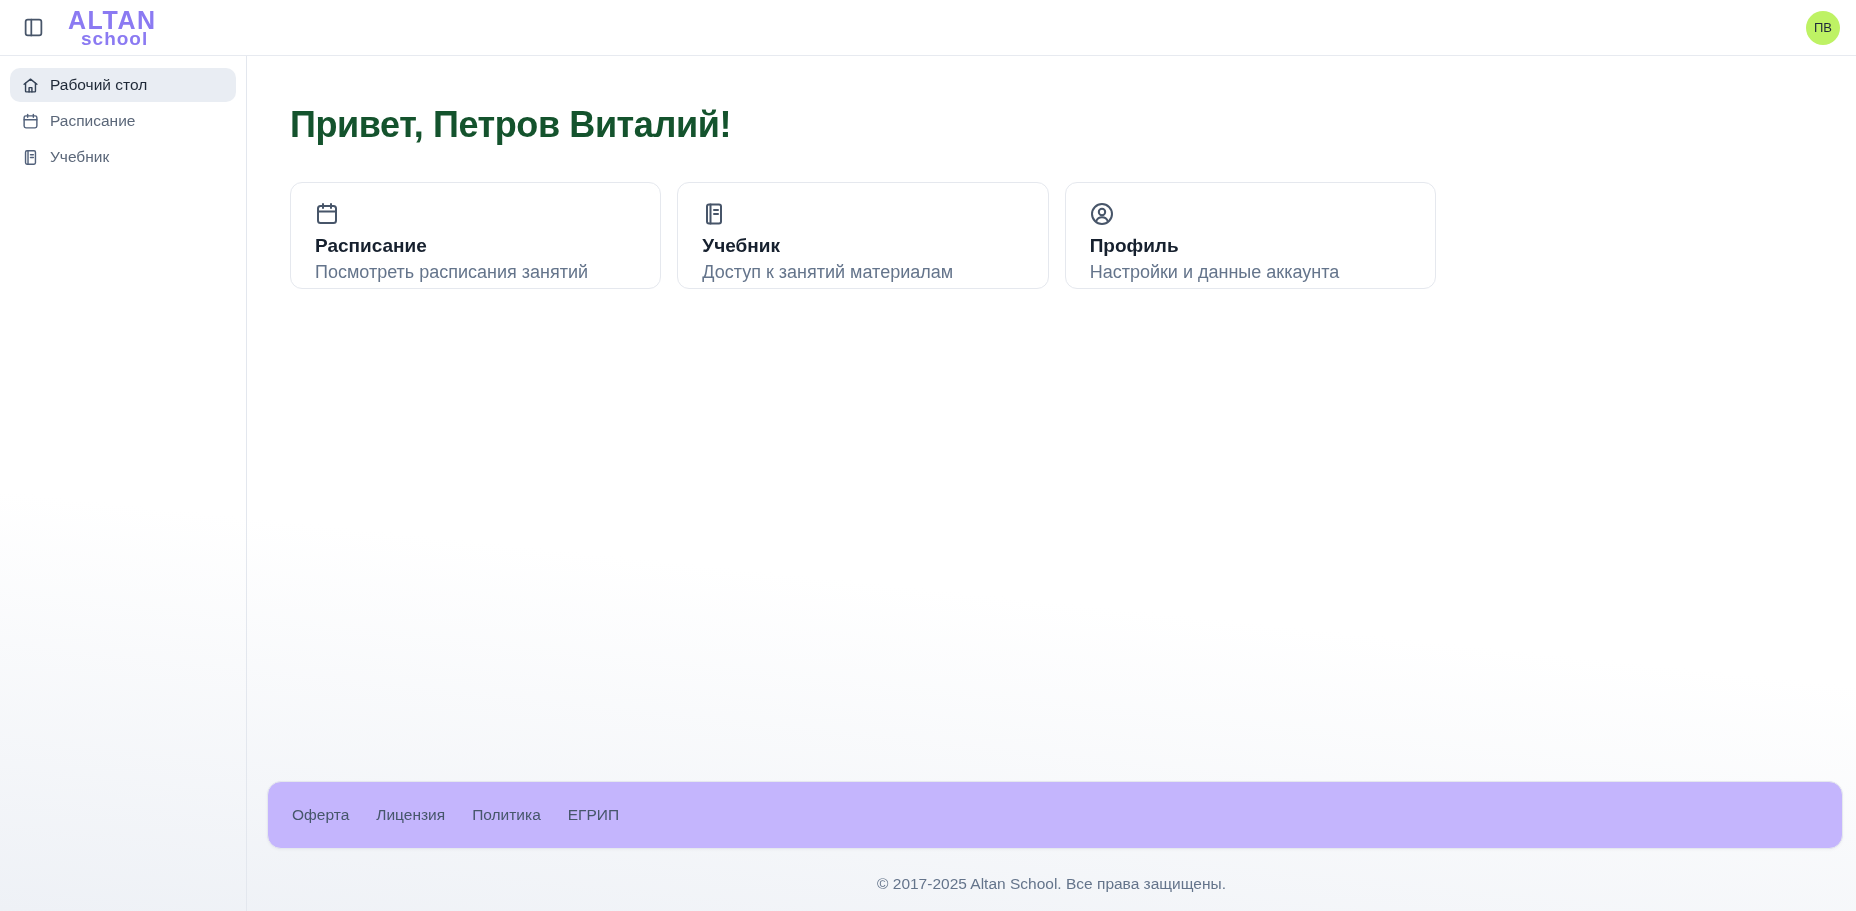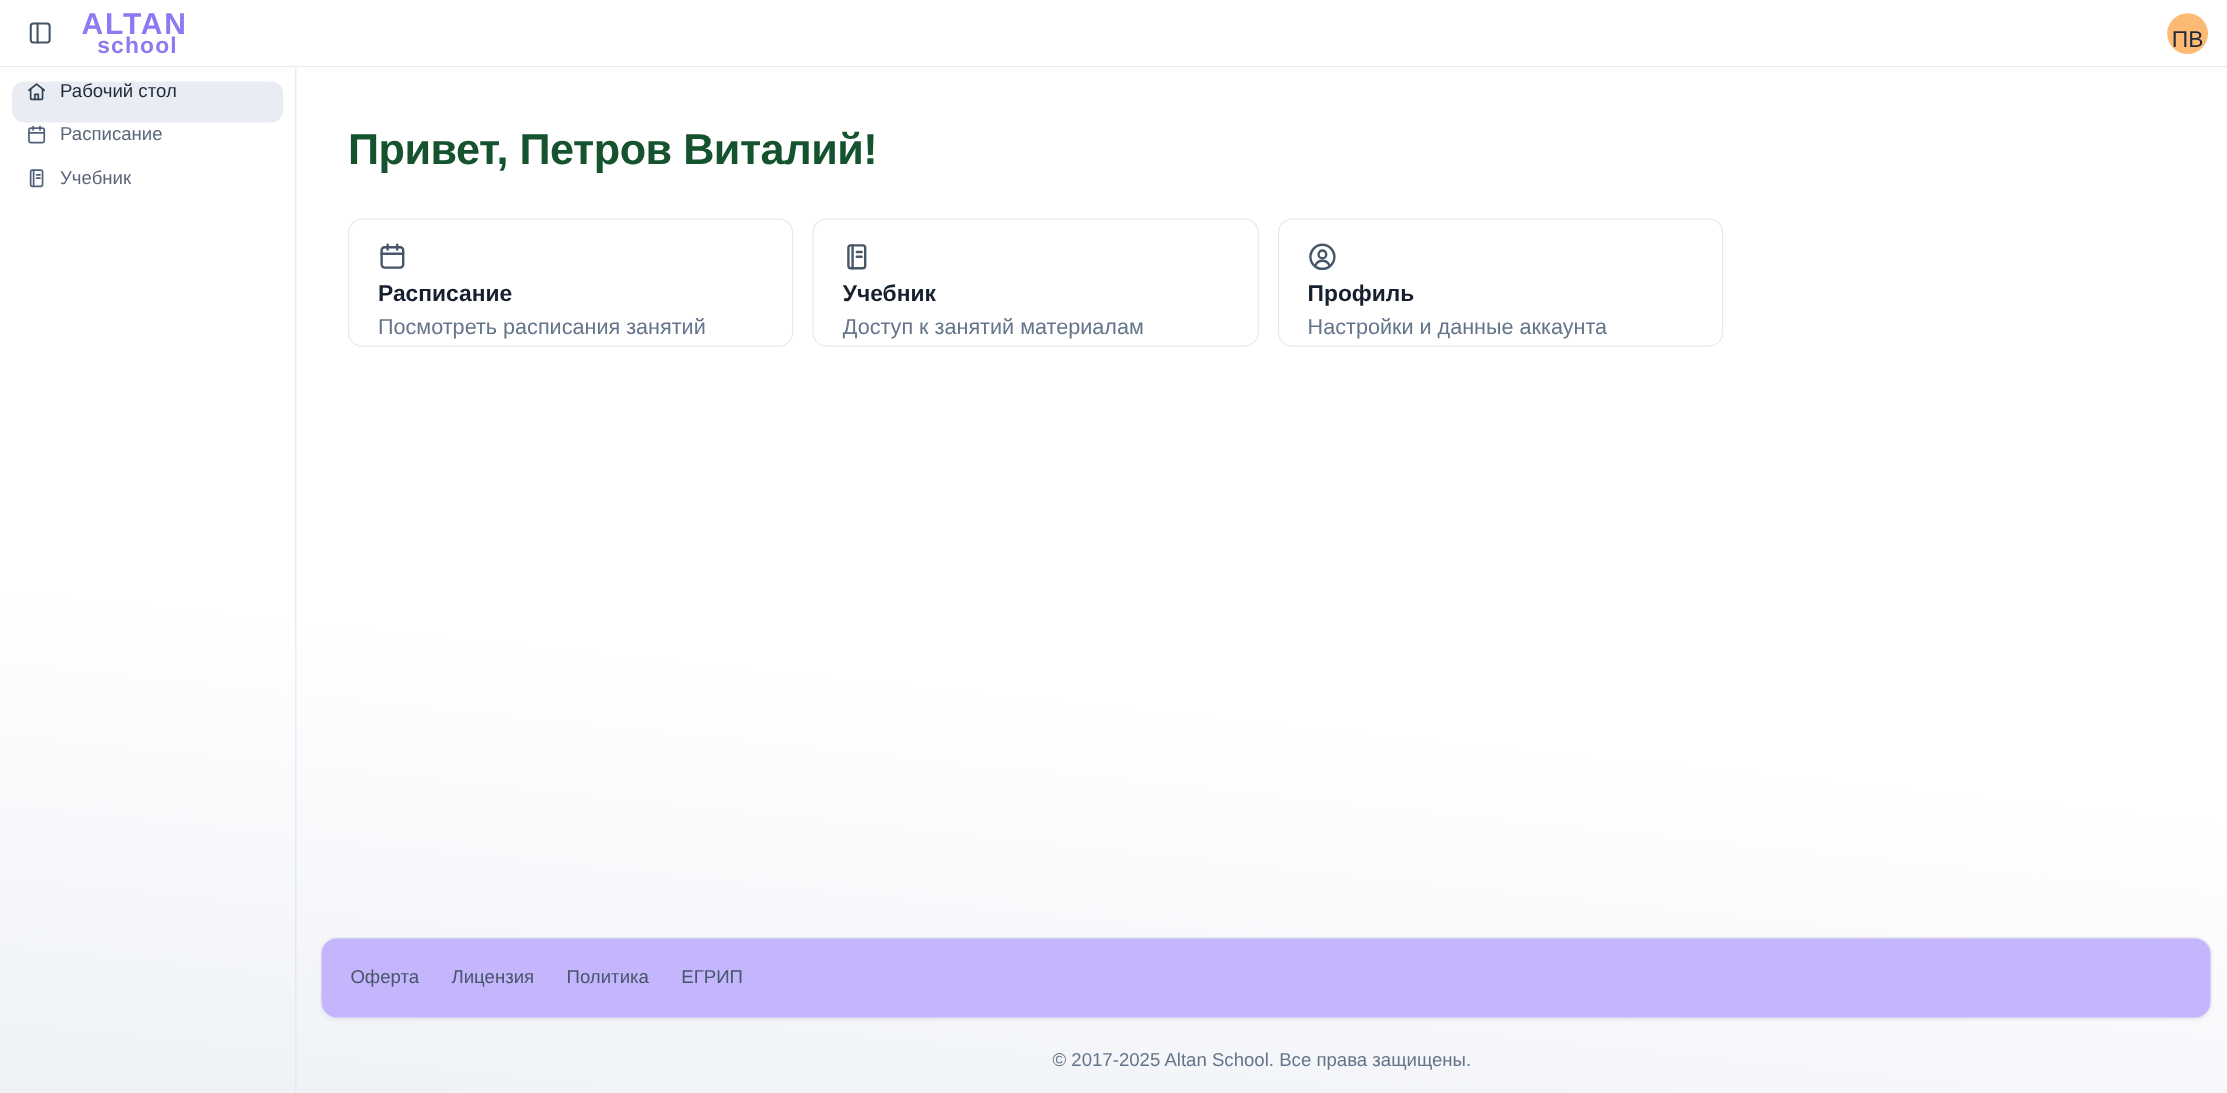--- a/index.html
+++ b/index.html
@@ -28,34 +28,34 @@
   .logo {
     margin-left: 18px; line-height: 1; cursor: pointer;
     color: #8b7af2; font-weight: 800; letter-spacing: 1.5px;
     user-select: none;
   }
   .logo .l1 { font-size: 25px; display: block; }
   .logo .l2 { font-size: 19px; display: block; margin-top: -4px; padding-left: 13px; letter-spacing: 1px; text-transform: lowercase; }
   .header-spacer { flex: 1; }
   .avatar {
     width: 34px; height: 34px; border-radius: 50%;
-    background: #fdba74; color: #1e293b;
-    display: flex; align-items: flex-end; justify-content: center;
-    font-size: 19px; font-weight: 500; cursor: pointer;
+    background: #bef264; color: #1e293b;
+    display: flex; align-items: center; justify-content: center;
+    font-size: 13px; font-weight: 500; cursor: pointer;
   }
   
   .sidebar {
     position: absolute; top: 56px; left: 0; bottom: 0; width: 247px;
     border-right: 1px solid #e3e7ee;
     padding: 12px 10px;
     background: transparent;
   }
   .side-item {
     height: 34px; margin-bottom: 2px;
-    display: flex; align-items: flex-start; gap: 11px;
+    display: flex; align-items: center; gap: 11px;
     padding: 0 12px; border-radius: 10px;
     font-size: 15.5px; color: #5b6779; cursor: pointer;
   }
   .side-item .s-icon { display: flex; color: #51607a; }
   .side-item.active { background: #e9edf3; color: #1f2937; font-weight: 500; }
   .side-item.active .s-icon { color: #334155; }
   
   .main {
     position: absolute; top: 56px; left: 247px; right: 0; bottom: 0;
     padding: 48px 0 0 43px;

